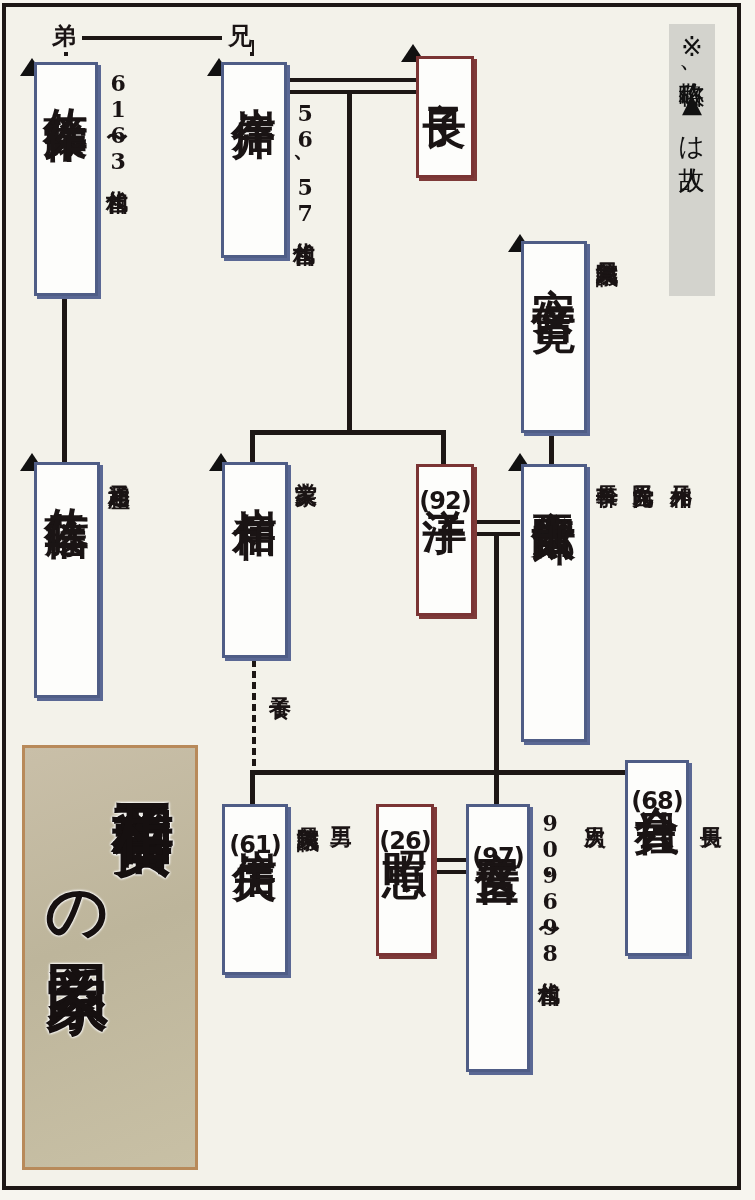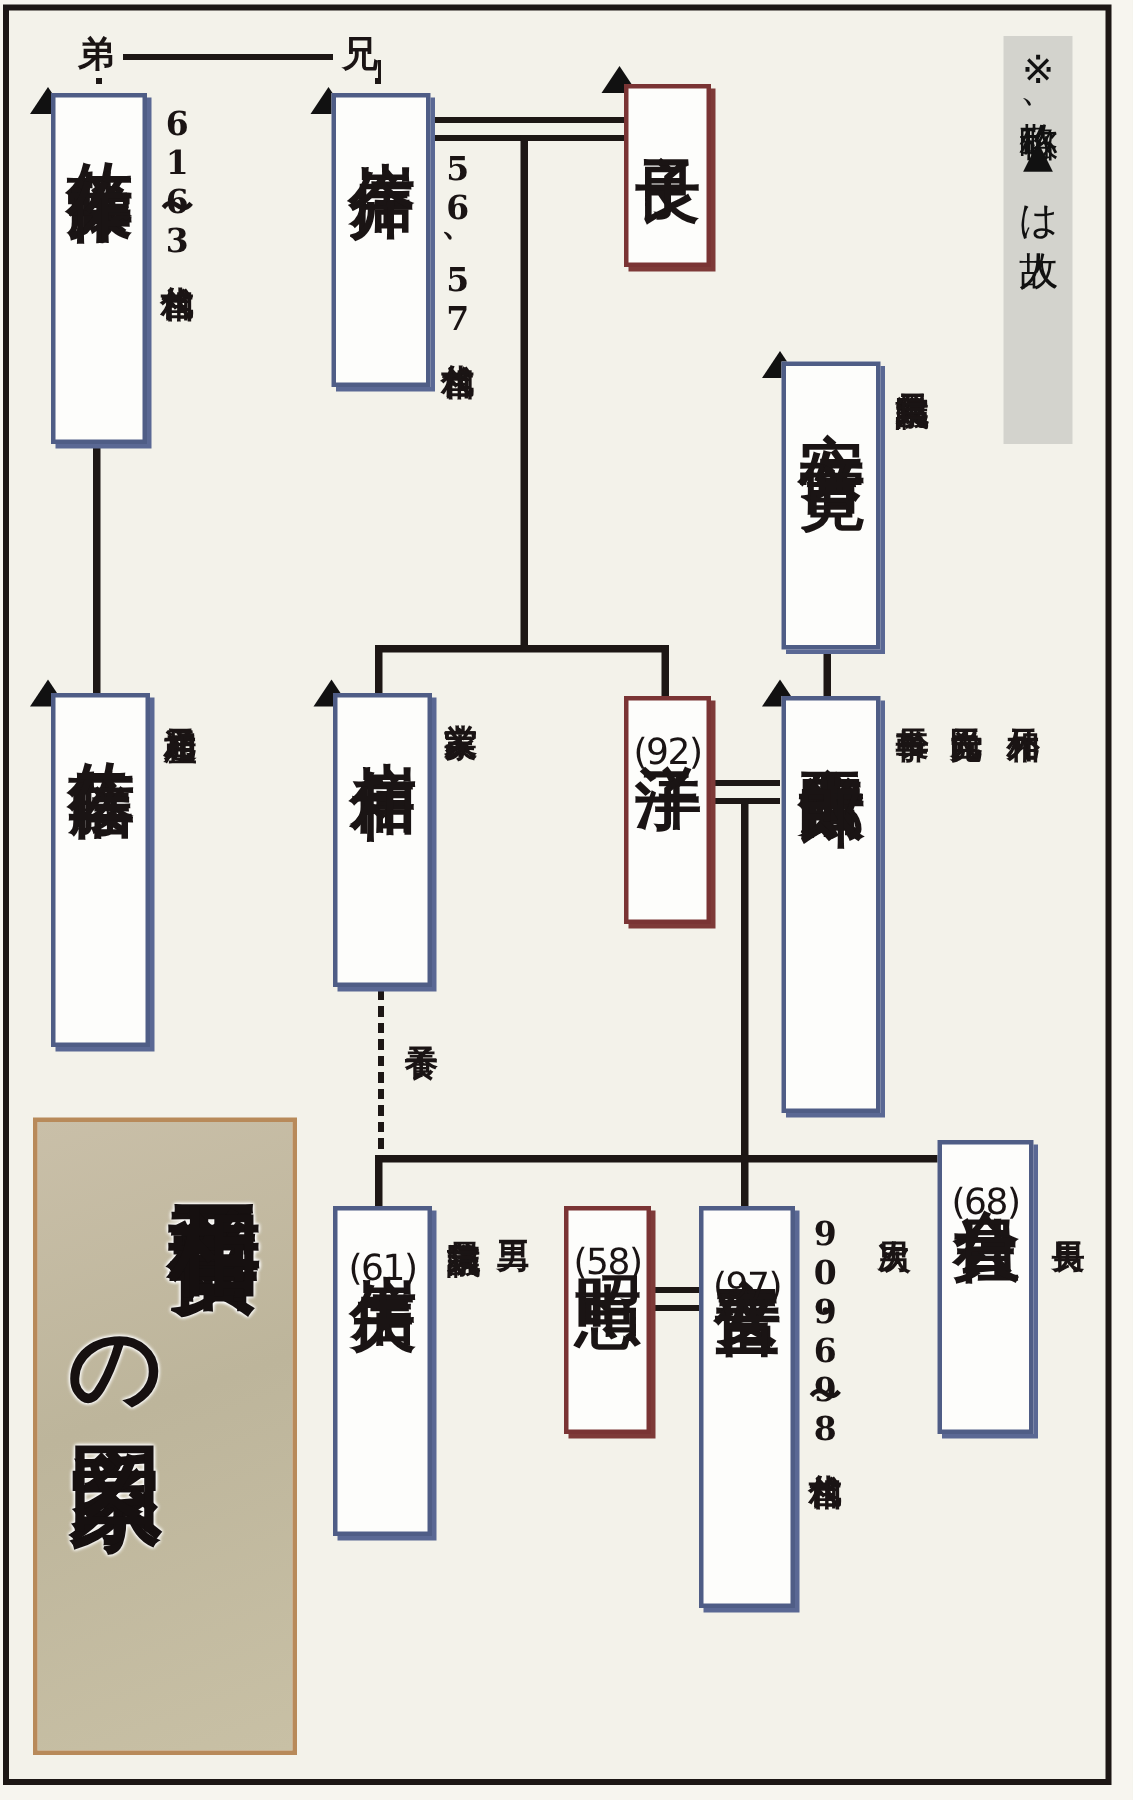--- a/index.html
+++ b/index.html
@@ -8,21 +8,21 @@
   .frame { position:absolute; left:2px; top:3px; width:739px; height:1187px;
            border:4px solid #1d1715; background:#f3f2ea; box-sizing:border-box; }
   .line { position:absolute; background:#1d1715; }
   .dline { position:absolute; width:4px; background:repeating-linear-gradient(to bottom,#1d1715 0 7px,transparent 7px 11px); }
   .box { position:absolute; background:#fdfdfb; box-sizing:border-box; border:3px solid #4f5d86;
          box-shadow:3px 3px 0 #5a6894; display:flex; flex-direction:column; align-items:center;
          justify-content:flex-start; padding-top:8px; }
   .box.f { border-color:#7a3434; box-shadow:3px 3px 0 #7e3a38; }
   .name { writing-mode:vertical-rl; text-orientation:upright; font-weight:bold; font-size:44px;
           letter-spacing:4px; line-height:1; font-family:"DejaVu Sans", sans-serif; }
-  .age { font-size:24px; font-weight:normal; margin-top:4px; letter-spacing:-1px; }
+  .age { font-size:24px; font-weight:bold; margin-top:4px; letter-spacing:-1px; }
   .tri { position:absolute; width:0; height:0; border-left:12px solid transparent;
          border-right:12px solid transparent; border-bottom:18px solid #111; }
   .note { position:absolute; writing-mode:vertical-rl; text-orientation:upright;
           font-size:22px; font-weight:bold; line-height:1.05; font-family:"DejaVu Serif", serif; letter-spacing:0; }
   .lbl { position:absolute; font-size:24px; font-weight:bold; font-family:"DejaVu Serif", serif; background:#f3f2ea; }
   .legend { position:absolute; left:669px; top:24px; width:46px; height:272px; background:#d3d3cd;
             writing-mode:vertical-rl; text-orientation:upright; font-size:26px; line-height:46px;
             text-align:left; padding-top:8px; box-sizing:border-box; color:#111; }
   .title-box { position:absolute; left:22px; top:745px; width:176px; height:425px; box-sizing:border-box;
                border:3px solid #b88a5a; background:linear-gradient(160deg,#c9bfa8,#bdb59b 45%,#c8c0a5);
@@ -108,30 +108,30 @@
 </div>
 
 <div class="tri" style="left:508px;top:453px;"></div>
 <div class="box" style="left:521px;top:464px;width:66px;height:278px;">
   <div class="name" style="letter-spacing:2px;">安倍晋太郎</div>
 </div>
 <div class="note" style="left:596px;top:468px;">幹事長</div>
 <div class="note" style="left:632px;top:468px;">元自民党</div>
 <div class="note" style="left:670px;top:468px;">元外相</div>
 
-<div class="box" style="left:222px;top:804px;width:66px;height:220px;">
+<div class="box" style="left:222px;top:804px;width:66px;height:171px;">
   <div class="name">岸信夫</div>
   <div class="age">(61)</div>
 </div>
 <div class="note" style="left:330px;top:810px;">三男</div>
 <div class="note" style="left:297px;top:810px;">衆院議員</div>
 
 <div class="box f" style="left:376px;top:804px;width:58px;height:152px;">
   <div class="name">昭恵</div>
-  <div class="age">(58)</div>
+  <div class="age">(26)</div>
 </div>
 
 <div class="box" style="left:466px;top:804px;width:64px;height:268px;">
   <div class="name" style="letter-spacing:6px;">安倍晋三</div>
   <div class="age">(97)</div>
 </div>
 <div class="note" style="left:538px;top:810px;">90・96〜98代首相</div>
 <div class="note" style="left:584px;top:810px;">次男</div>
 
 <div class="box" style="left:625px;top:760px;width:64px;height:196px;">

